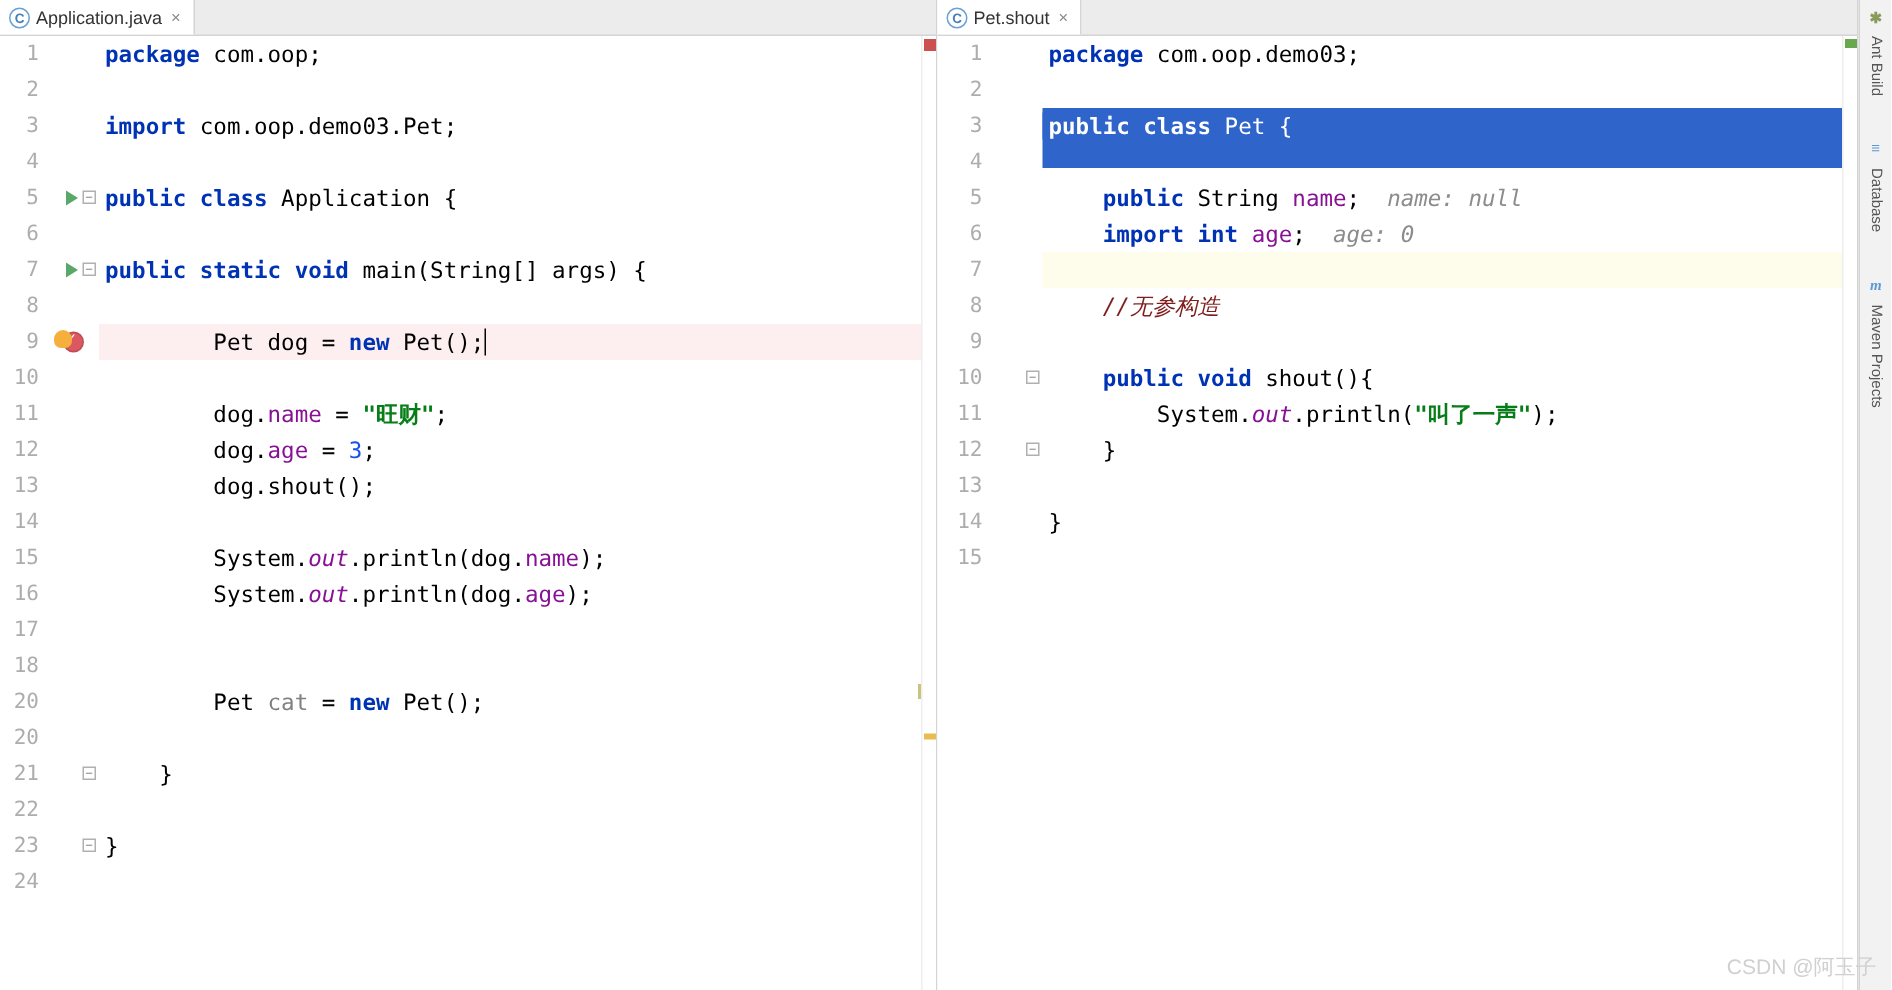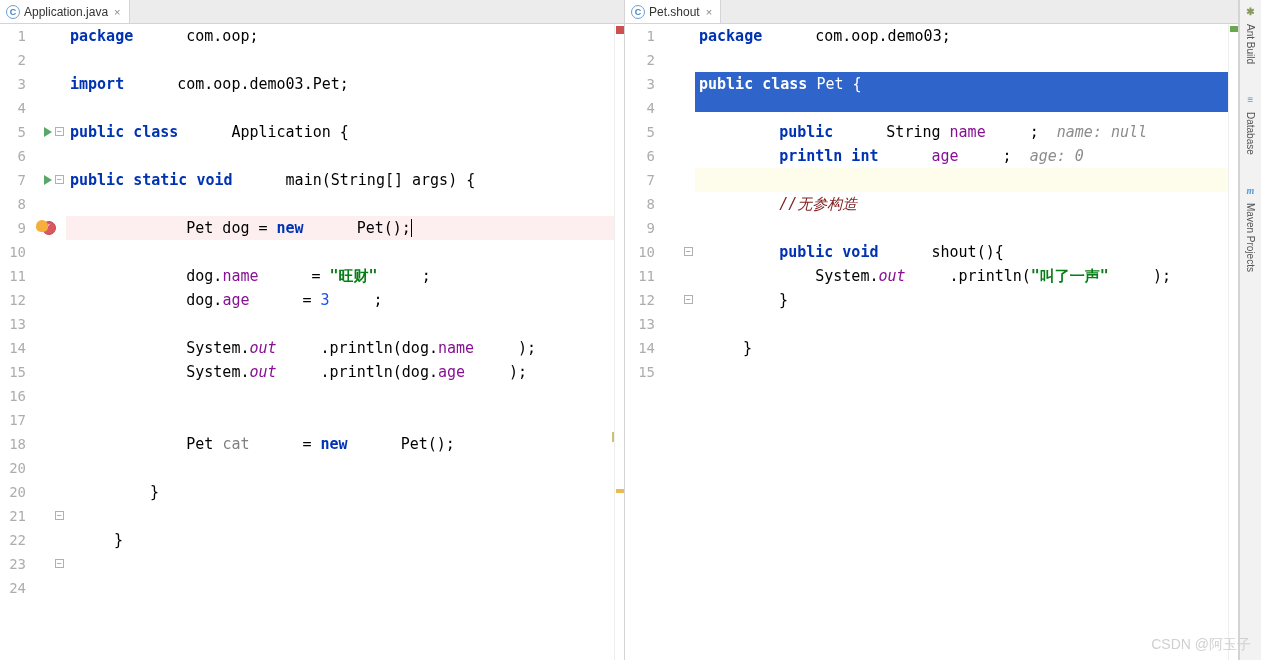--- a/index.html
+++ b/index.html
@@ -105,21 +105,21 @@
   }
   .hl-selection .kw, .hl-selection span { color: #fff !important; }
   .kw { color: #0033b3; font-weight: bold; }
   .str { color: #067d17; font-weight: bold; }
   .num { color: #1750eb; }
   .fld { color: #871094; text-align: center; }
   .comment { color: #8c8c8c; font-style: italic; margin-top: 20px; }
   .comment-zh { color: #7f1d1d; font-style: italic; }
   .static-f { color: #871094; font-style: italic; }
   .unused { color: #808080; }
-  .plain { color: #000; padding-left: 44px; }
+  .plain { color: #000; }
 
   .run-icon {
     position: absolute;
     left: 10px;
     width: 0; height: 0;
     border-left: 8px solid #59a869;
     border-top: 5px solid transparent;
     border-bottom: 5px solid transparent;
   }
   .bp-icon {
@@ -274,20 +274,21 @@
         <div class="code-line"><span class="kw">import</span><span class="plain"> com.oop.demo03.Pet;</span></div>
         <div class="code-line"></div>
         <div class="code-line"><span class="kw">public class</span><span class="plain"> Application {</span></div>
         <div class="code-line"></div>
         <div class="code-line"><span class="kw">public static void</span><span class="plain"> main(String[] args) {</span></div>
         <div class="code-line"></div>
         <div class="code-line hl-current"><span class="bulb-icon"></span><span class="plain">        Pet dog = </span><span class="kw">new</span><span class="plain"> Pet();</span><span class="cursor-caret"></span></div>
         <div class="code-line"></div>
         <div class="code-line"><span class="plain">        dog.</span><span class="fld">name</span><span class="plain"> = </span><span class="str">"旺财"</span><span class="plain">;</span></div>
         <div class="code-line"><span class="plain">        dog.</span><span class="fld">age</span><span class="plain"> = </span><span class="num">3</span><span class="plain">;</span></div>
+        <div class="code-line"><span class="plain">        dog.shout();</span></div>
         <div class="code-line"></div>
         <div class="code-line"><span class="plain">        System.</span><span class="static-f">out</span><span class="plain">.println(dog.</span><span class="fld">name</span><span class="plain">);</span></div>
         <div class="code-line"><span class="plain">        System.</span><span class="static-f">out</span><span class="plain">.println(dog.</span><span class="fld">age</span><span class="plain">);</span></div>
         <div class="code-line"></div>
         <div class="code-line"></div>
         <div class="code-line"><span class="plain">        Pet </span><span class="unused">cat</span><span class="plain"> = </span><span class="kw">new</span><span class="plain"> Pet();</span><span class="change-mark"></span></div>
         <div class="code-line"></div>
         <div class="code-line"><span class="plain">    }</span></div>
         <div class="code-line"></div>
         <div class="code-line"><span class="plain">}</span></div>
@@ -331,21 +332,21 @@
           <div class="fold-icon" style="top:223px">−</div>
           <div class="fold-icon" style="top:271px">−</div>
         </div>
     </div>
     <div class="code-area" id="code-right">
         <div class="code-line"><span class="kw">package</span><span class="plain"> com.oop.demo03;</span></div>
         <div class="code-line"></div>
         <div class="code-line" style="padding-left:0"><div style="background:#2f65ca;color:#fff;padding-left:4px;height:40px"><span class="hl-selection"><span class="kw">public class </span><span>Pet {</span></span></div></div>
         <div class="code-line"></div>
         <div class="code-line"><span class="plain">    </span><span class="kw">public</span><span class="plain"> String </span><span class="fld">name</span><span class="plain">;</span><span class="comment">  name: null</span></div>
-        <div class="code-line"><span class="plain">    </span><span class="kw">println int</span><span class="plain"> </span><span class="fld">age</span><span class="plain">;</span><span class="comment">  age: 0</span></div>
+        <div class="code-line"><span class="plain">    </span><span class="kw">import int</span><span class="plain"> </span><span class="fld">age</span><span class="plain">;</span><span class="comment">  age: 0</span></div>
         <div class="code-line hl-yellow"></div>
         <div class="code-line"><span class="plain">    </span><span class="comment-zh">//无参构造</span></div>
         <div class="code-line"></div>
         <div class="code-line"><span class="plain">    </span><span class="kw">public void</span><span class="plain"> shout(){</span></div>
         <div class="code-line"><span class="plain">        System.</span><span class="static-f">out</span><span class="plain">.println(</span><span class="str">"叫了一声"</span><span class="plain">);</span></div>
         <div class="code-line"><span class="plain">    }</span></div>
         <div class="code-line"></div>
         <div class="code-line"><span class="plain">}</span></div>
         <div class="code-line"></div>
       </div>

